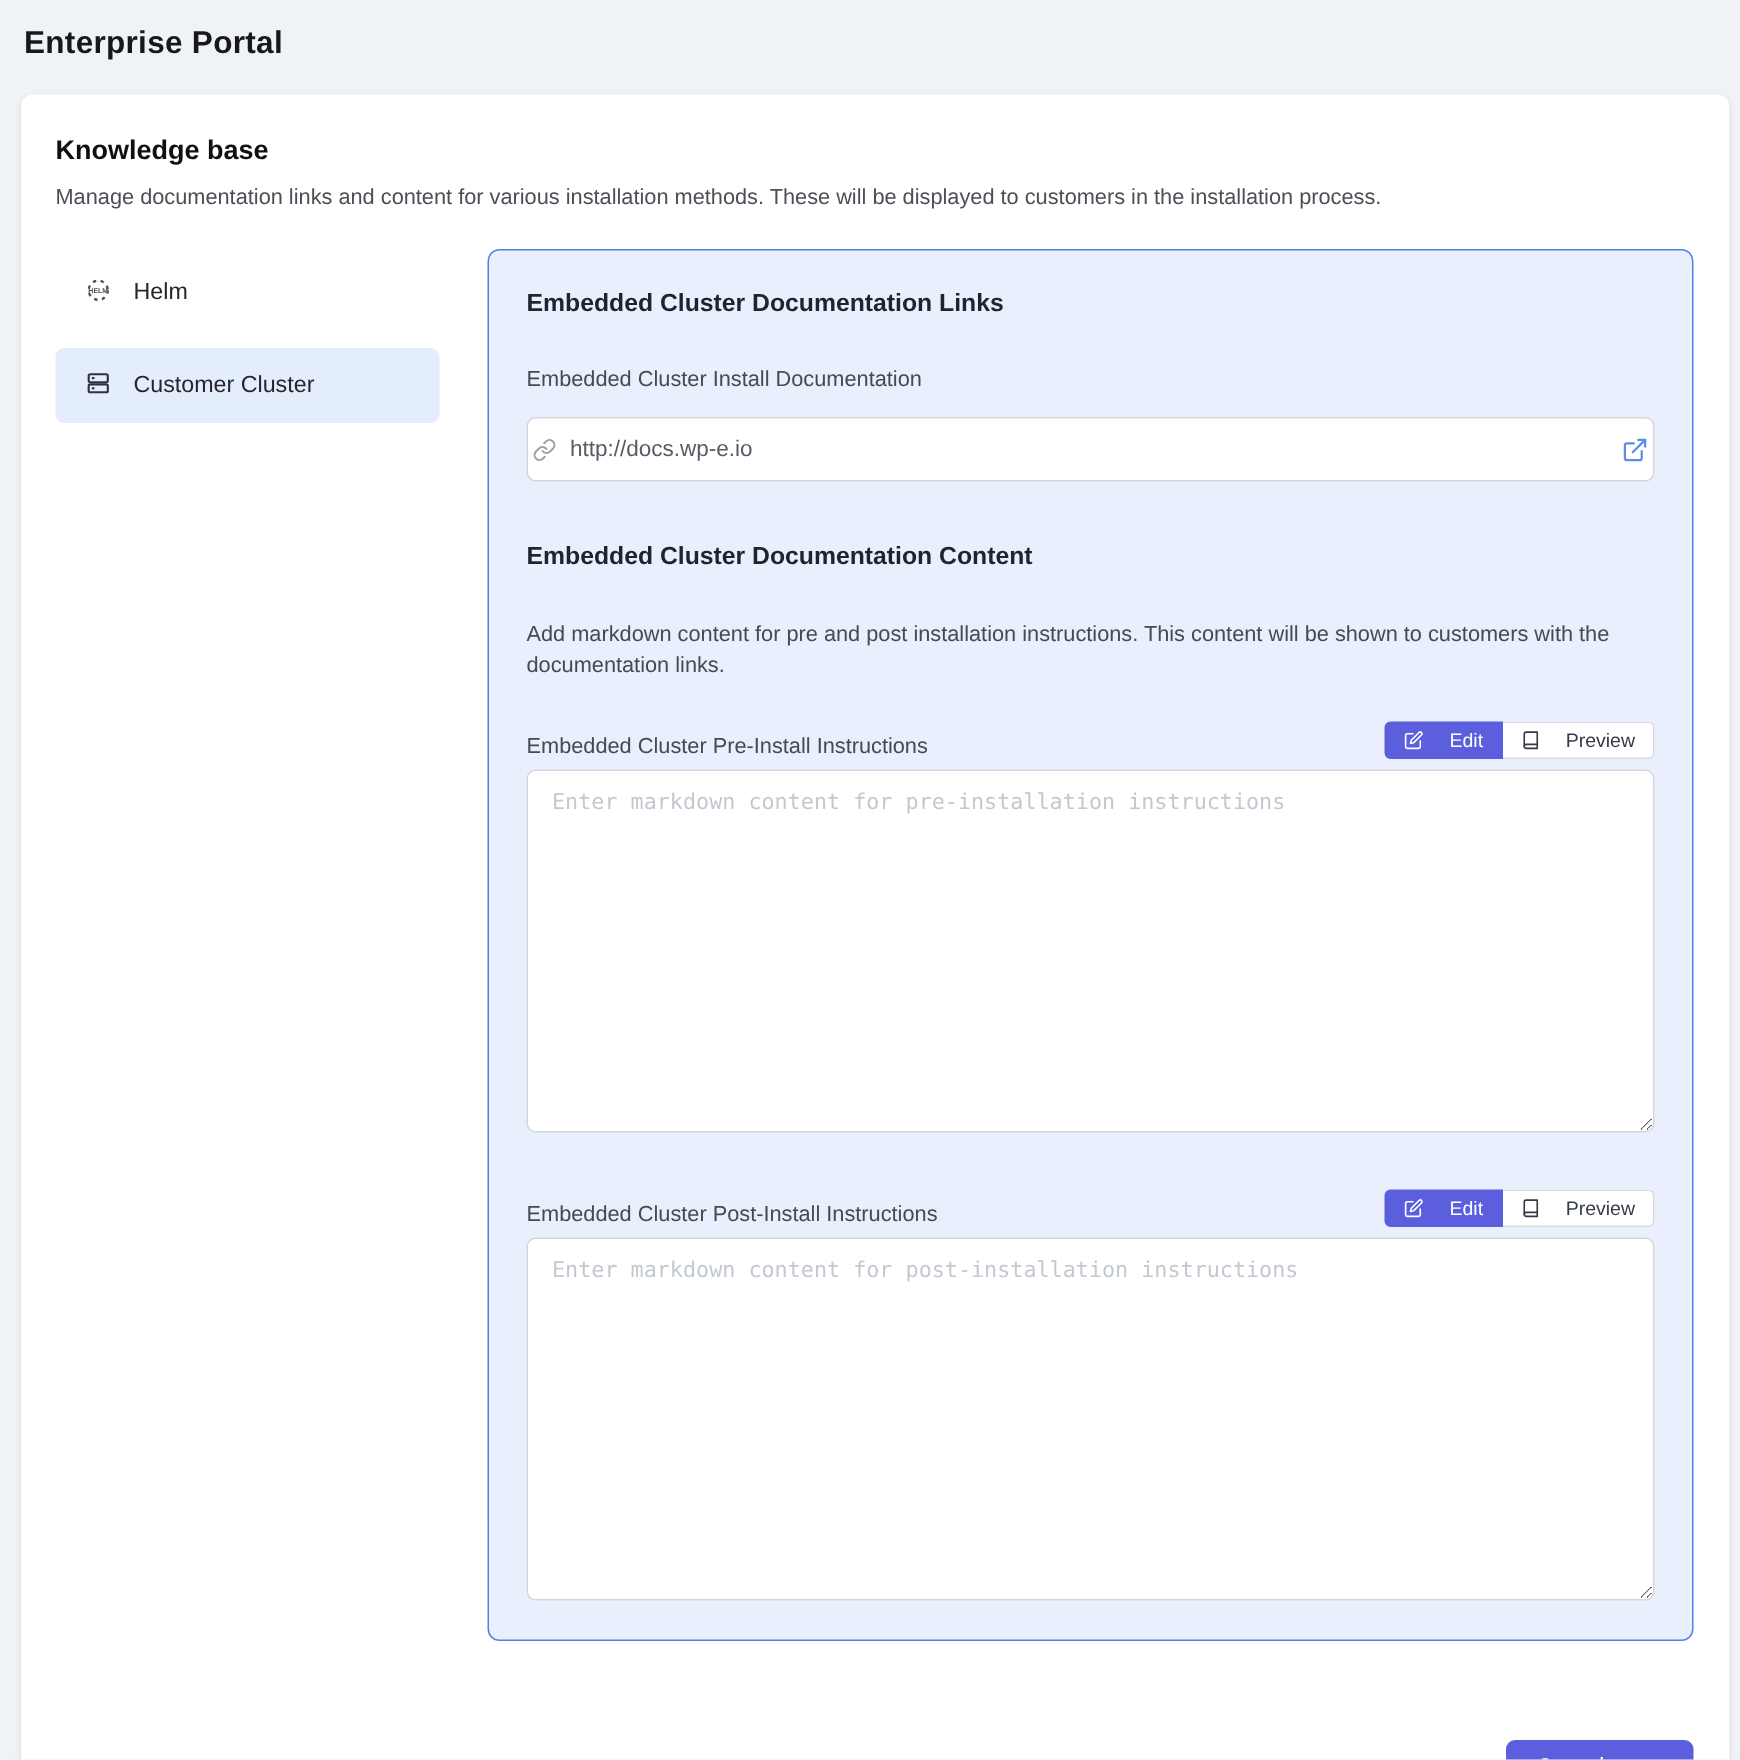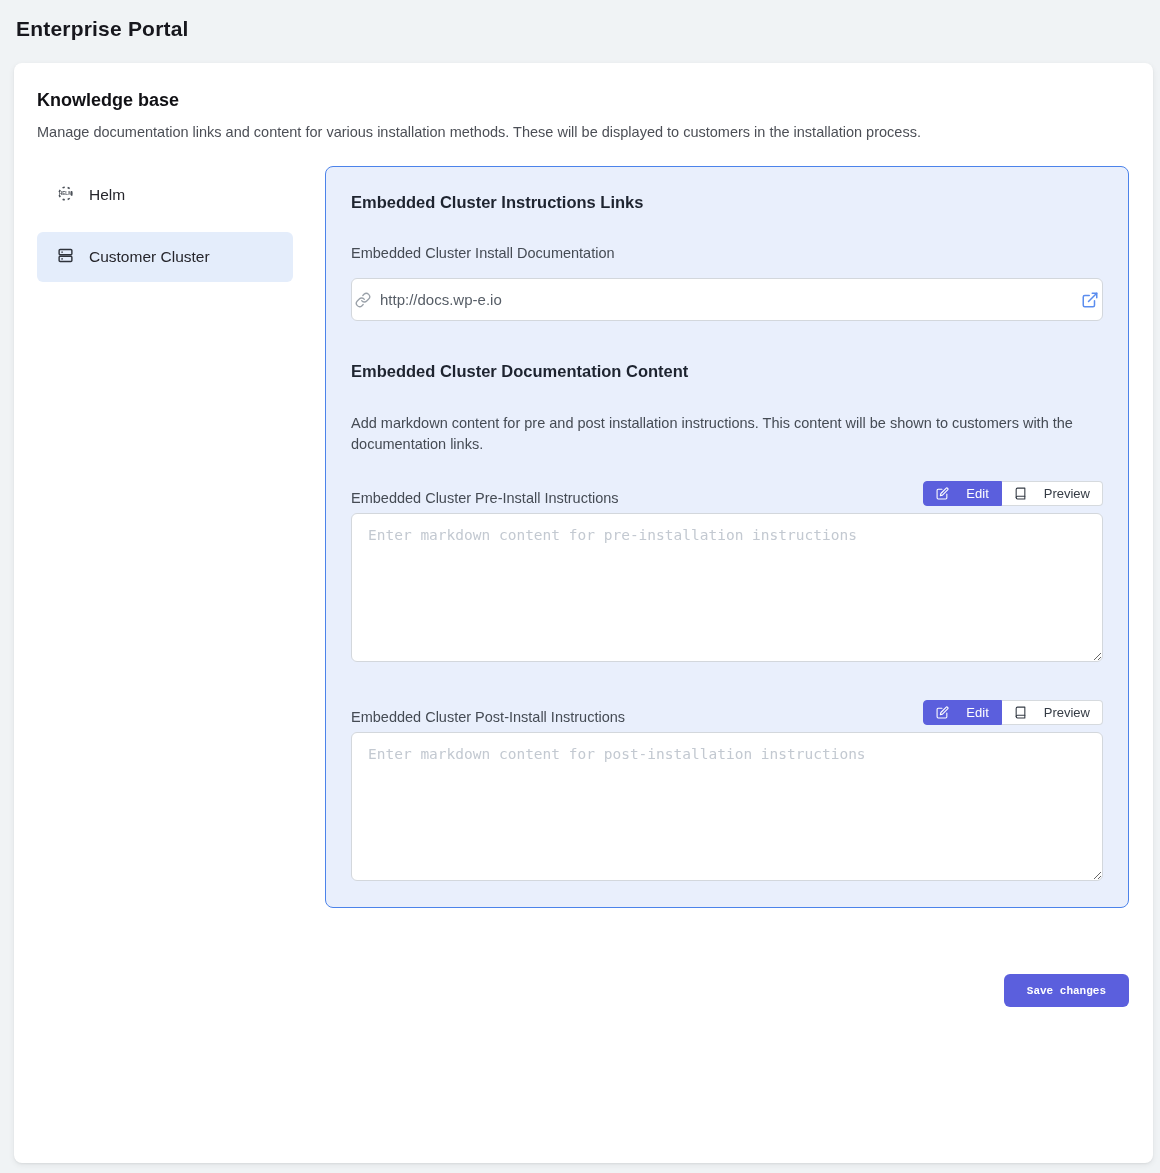--- a/index.html
+++ b/index.html
@@ -65,21 +65,21 @@
   .label-row.second { margin-top:38px; }
   .seg { display:flex; }
   .seg-btn {
     display:flex; align-items:center; gap:17px; height:25px; padding:0 12px;
     font-size:13px; cursor:pointer; border:1px solid #d6dade; background:#fff; color:#343b44;
     font-family:"Liberation Sans", sans-serif;
   }
   .seg-btn.edit { background:#5b5fdd; border-color:#5b5fdd; color:#fff; border-radius:4px 0 0 4px; }
   .seg-btn.preview { border-left:none; border-radius:0 4px 4px 0; }
   textarea {
-    display:block; width:100%; height:149px; margin-top:7px;
+    display:block; width:100%; height:242px; margin-top:7px;
     border:1px solid #d3d7dc; border-radius:6px; background:#fff;
     padding:13px 16px; font-family:"DejaVu Sans Mono", monospace;
     font-size:14.5px; color:#333; resize:vertical; outline:none;
   }
   textarea::placeholder { color:#c3c9d1; }
   
   .save-row { display:flex; justify-content:flex-end; margin-top:66px; }
   .save-btn {
     background:#5b5fdd; color:#fff; font-weight:bold; font-size:11px;
     border:none; border-radius:6px; height:33px; padding:0 23px; cursor:pointer;
@@ -116,21 +116,21 @@
             <line x1="6.8" y1="7.2" x2="7.6" y2="7.2"></line>
             <line x1="6.8" y1="16.8" x2="7.6" y2="16.8"></line>
           </svg>
         </span>
         <span class="label">Customer Cluster</span>
       </button>
     </div>
 
     <div class="panel">
       <div class="links-section">
-        <h3>Embedded Cluster Instructions Links</h3>
+        <h3>Embedded Cluster Documentation Links</h3>
         <div class="field-label">Embedded Cluster Install Documentation</div>
         <div class="url-box">
           <span style="display:flex;">
             <svg width="16" height="16" viewBox="0 0 24 24" fill="none" stroke="#9aa1a9" stroke-width="2" stroke-linecap="round" stroke-linejoin="round">
               <path d="M10 13a5 5 0 0 0 7.54.54l3-3a5 5 0 0 0-7.07-7.07l-1.72 1.71"></path>
               <path d="M14 11a5 5 0 0 0-7.54-.54l-3 3a5 5 0 0 0 7.07 7.07l1.71-1.71"></path>
             </svg>
           </span>
           <input type="text" value="http://docs.wp-e.io" style="">
           <span style="display:flex;cursor:pointer;">

